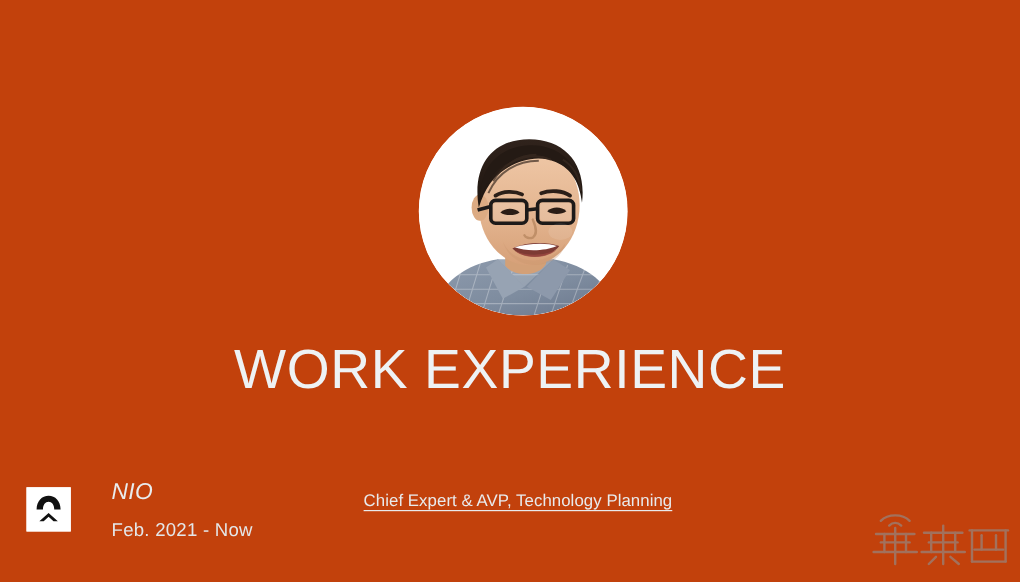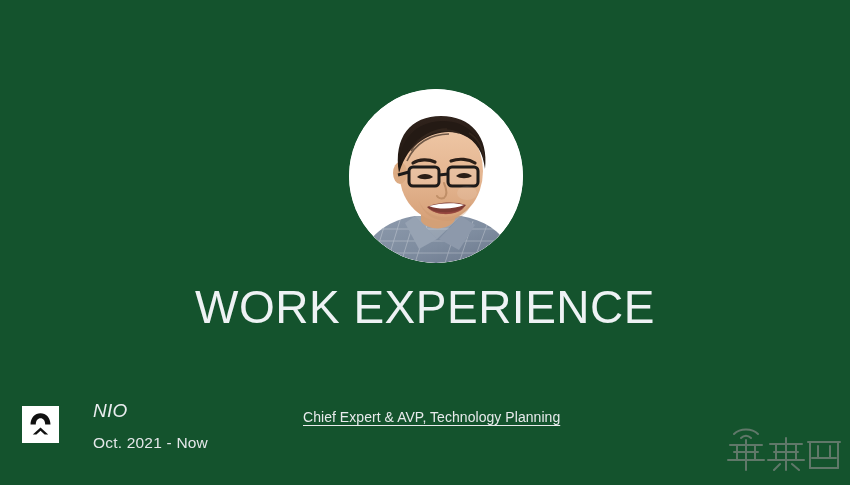--- a/index.html
+++ b/index.html
@@ -10,21 +10,21 @@
     width: 850px;
     height: 485px;
     background: #1a1a1a;
     font-family: "Liberation Sans", sans-serif;
     overflow: hidden;
   }
   .slide {
     position: relative;
     width: 850px;
     height: 485px;
-    background: #14532d;
+    background: #c2410c;
     overflow: hidden;
   }
 
   
   .portrait-wrap {
     position: absolute;
     left: 349px;
     top: 89px;
     width: 174px;
     height: 174px;
@@ -226,21 +226,21 @@
 
         <path d="M8.5 18.6 C8.5 11.6 13 7.2 18.5 7.2 C24 7.2 28.5 11.6 28.5 18.6
                  L23.2 18.6 C23.2 14.6 21.2 12.2 18.5 12.2 C15.8 12.2 13.8 14.6 13.8 18.6 Z" fill="#111111"></path>
 
         <path d="M10.8 28.4 L18.5 21.4 L26.2 28.4 L22.6 28.4 L18.5 24.7 L14.4 28.4 Z" fill="#111111"></path>
       </svg>
     </div>
 
     <div class="company-block">
       <div class="company-name">NIO</div>
-      <div class="company-dates">Oct. 2021 - Now</div>
+      <div class="company-dates">Feb. 2021 - Now</div>
     </div>
 
     <div class="job-title">Chief Expert &amp; AVP, Technology Planning</div>
   </div>
 
   <div class="watermark">
     <svg viewBox="0 0 118 50" xmlns="http://www.w3.org/2000/svg">
       <g stroke="#8f8f8f" stroke-width="2" fill="none" stroke-linecap="round" stroke-linejoin="round">
 
         <path d="M10 10 C16 4 28 4 34 10"></path>

